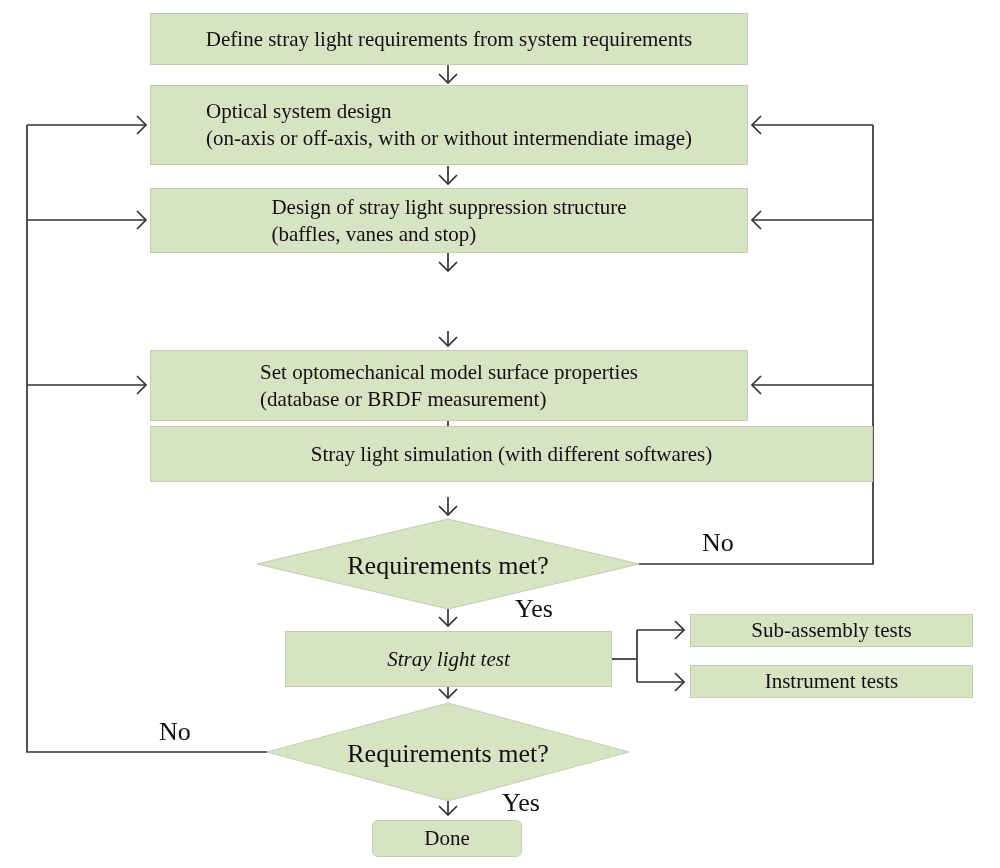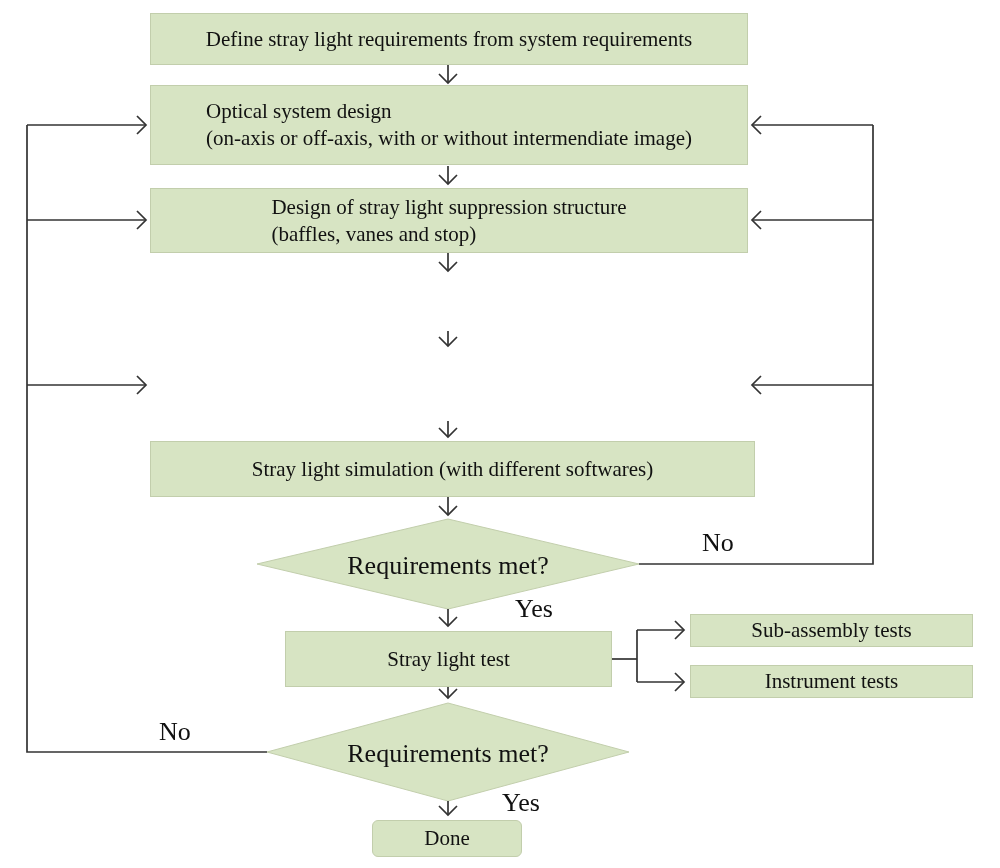--- a/index.html
+++ b/index.html
@@ -103,28 +103,30 @@
 
   <div class="node" style="left:150px; top:13px;  width:598px; height:52px;">Define stray light requirements from system requirements</div>
 
   <div class="node" style="left:150px; top:85px;  width:598px; height:80px;">Optical system design
 (on-axis or off-axis, with or without intermendiate image)</div>
 
   <div class="node" style="left:150px; top:188px; width:598px; height:65px;">Design of stray light suppression structure
 (baffles, vanes and stop)</div>
 
 
+  <div class="node" style="left:150px; top:350px; width:598px; height:71px;">Set optomechanical model surface properties
+(database or BRDF measurement)</div>
 
-  <div class="node" style="left:150px; top:441px; width:605px; height:56px;">Stray light simulation (with different softwares)</div>
+  <div class="node" style="left:150px; top:426px; width:723px; height:56px;">Stray light simulation (with different softwares)</div>
 
   <div class="decision-label" style="left:298px; top:551px; width:300px;">Requirements met?</div>
 
   <div class="decision-label" style="left:298px; top:739px; width:300px;">Requirements met?</div>
 
-  <div class="node" style="left:285px; top:631px; width:327px; height:56px;">Stray light test</div>
+  <div class="node" style="left:285px; top:631px; width:327px; height:56px;font-style:italic;">Stray light test</div>
 
   <div class="node" style="left:690px; top:614px; width:283px; height:33px;">Sub-assembly tests</div>
 
   <div class="node" style="left:690px; top:665px; width:283px; height:33px;">Instrument tests</div>
 
   <div class="node rounded" style="left:372px; top:820px; width:150px; height:37px;">Done</div>
 
   <div class="edge-label" style="left:702px; top:530px;">No</div>
 
   <div class="edge-label" style="left:515px; top:596px;">Yes</div>

